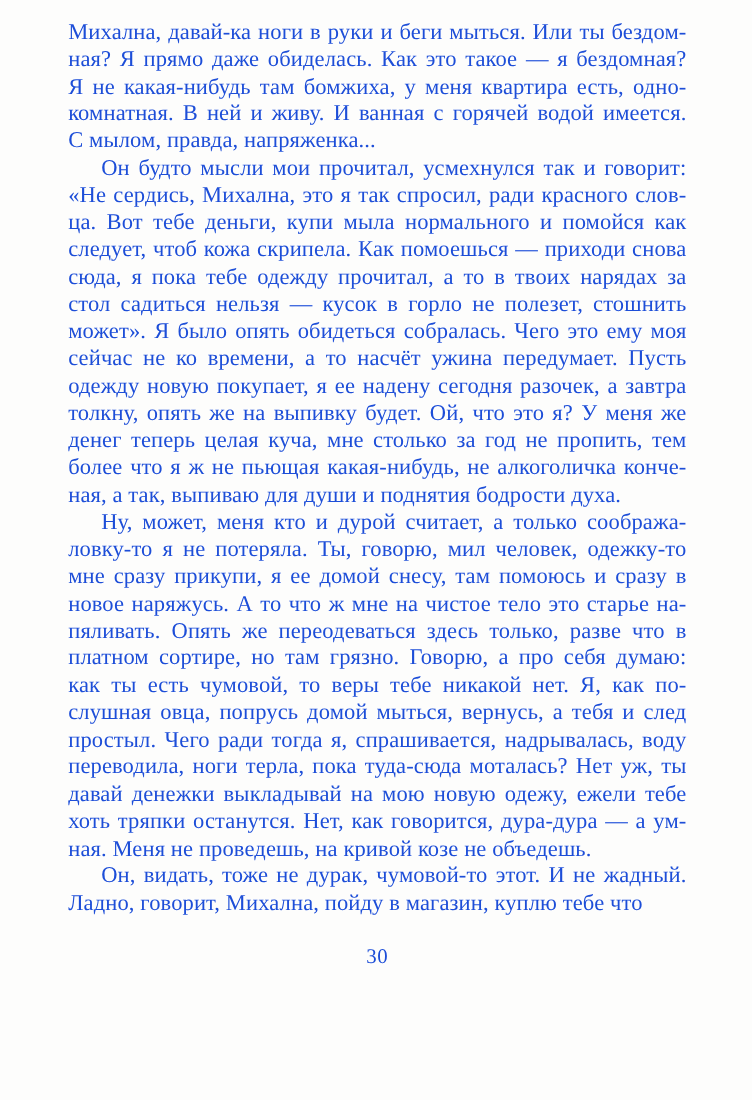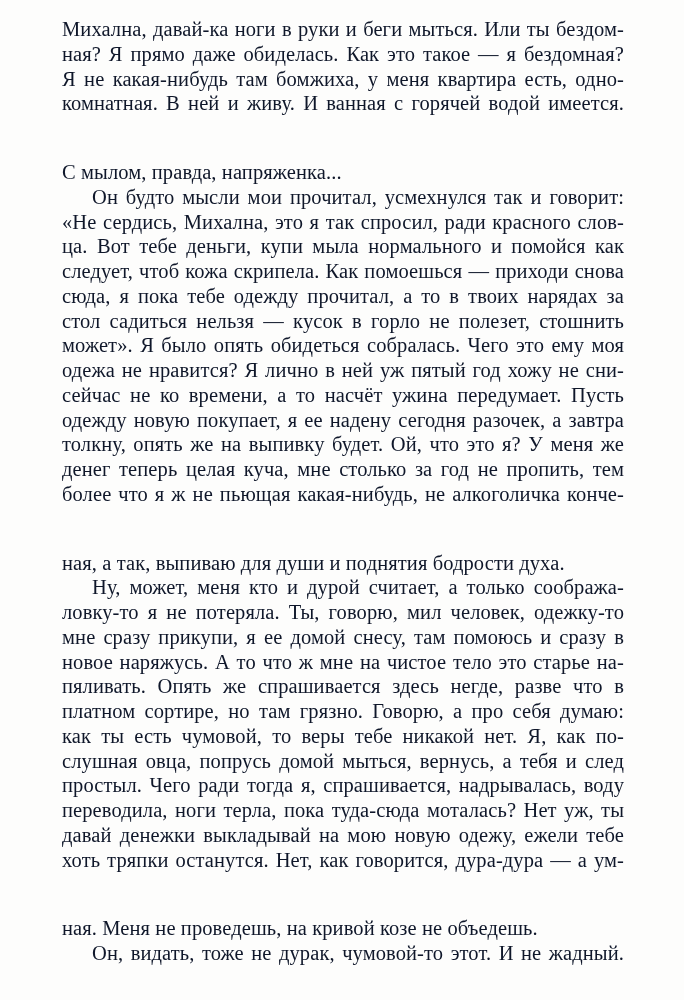--- a/index.html
+++ b/index.html
@@ -9,40 +9,39 @@
     height: 1000px;
     background: #fdfdfc;
     overflow: hidden;
   }
   .book-page {
     position: relative;
     width: 684px;
     height: 772px;
     background: #fdfdfc;
     font-family: "Liberation Serif", "DejaVu Serif", serif;
-    color: #0f172a;
+    color: #1d4ed8;
   }
   .text-block {
     position: absolute;
     left: 62px;
     top: 17px;
     width: 562px;
   }
   .line {
     font-size: 20.5px;
     line-height: 24.75px;
     height: 24.75px;
     white-space: nowrap;
     text-align: justify;
     text-align-last: justify;
     letter-spacing: 0.1px;
   }
   .line.para-end {
     text-align-last: left;
-    margin-top: 44px;
   }
   .line.indent {
     padding-left: 30px;
   }
   .page-number {
     margin-top: 24px;
     text-align: center;
     font-size: 19px;
     line-height: 24px;
     letter-spacing: 0.5px;
@@ -59,32 +58,31 @@
         <div class="line">Я не какая-нибудь там бомжиха, у меня квартира есть, одно-</div>
         <div class="line">комнатная. В ней и живу. И ванная с горячей водой имеется.</div>
         <div class="line para-end">С мылом, правда, напряженка...</div>
         <div class="line indent">Он будто мысли мои прочитал, усмехнулся так и говорит:</div>
         <div class="line">«Не сердись, Михална, это я так спросил, ради красного слов-</div>
         <div class="line">ца. Вот тебе деньги, купи мыла нормального и помойся как</div>
         <div class="line">следует, чтоб кожа скрипела. Как помоешься — приходи снова</div>
         <div class="line">сюда, я пока тебе одежду прочитал, а то в твоих нарядах за</div>
         <div class="line">стол садиться нельзя — кусок в горло не полезет, стошнить</div>
         <div class="line">может». Я было опять обидеться собралась. Чего это ему моя</div>
-        <div class="line">одежа не нравится? Я лично в ней уж пятый год хожу не сни-</div>
         <div class="line">сейчас не ко времени, а то насчёт ужина передумает. Пусть</div>
         <div class="line">одежду новую покупает, я ее надену сегодня разочек, а завтра</div>
         <div class="line">толкну, опять же на выпивку будет. Ой, что это я? У меня же</div>
         <div class="line">денег теперь целая куча, мне столько за год не пропить, тем</div>
         <div class="line">более что я ж не пьющая какая-нибудь, не алкоголичка конче-</div>
         <div class="line para-end">ная, а так, выпиваю для души и поднятия бодрости духа.</div>
         <div class="line indent">Ну, может, меня кто и дурой считает, а только сообража-</div>
         <div class="line">ловку-то я не потеряла. Ты, говорю, мил человек, одежку-то</div>
         <div class="line">мне сразу прикупи, я ее домой снесу, там помоюсь и сразу в</div>
         <div class="line">новое наряжусь. А то что ж мне на чистое тело это старье на-</div>
-        <div class="line">пяливать. Опять же спрашивается здесь негде, разве что в</div>
+        <div class="line">пяливать. Опять же переодеваться здесь только, разве что в</div>
         <div class="line">платном сортире, но там грязно. Говорю, а про себя думаю:</div>
         <div class="line">как ты есть чумовой, то веры тебе никакой нет. Я, как по-</div>
         <div class="line">слушная овца, попрусь домой мыться, вернусь, а тебя и след</div>
         <div class="line">простыл. Чего ради тогда я, спрашивается, надрывалась, воду</div>
         <div class="line">переводила, ноги терла, пока туда-сюда моталась? Нет уж, ты</div>
         <div class="line">давай денежки выкладывай на мою новую одежу, ежели тебе</div>
         <div class="line">хоть тряпки останутся. Нет, как говорится, дура-дура — а ум-</div>
         <div class="line para-end">ная. Меня не проведешь, на кривой козе не объедешь.</div>
         <div class="line indent">Он, видать, тоже не дурак, чумовой-то этот. И не жадный.</div>
         <div class="line para-end">Ладно, говорит, Михална, пойду в магазин, куплю тебе что</div>

